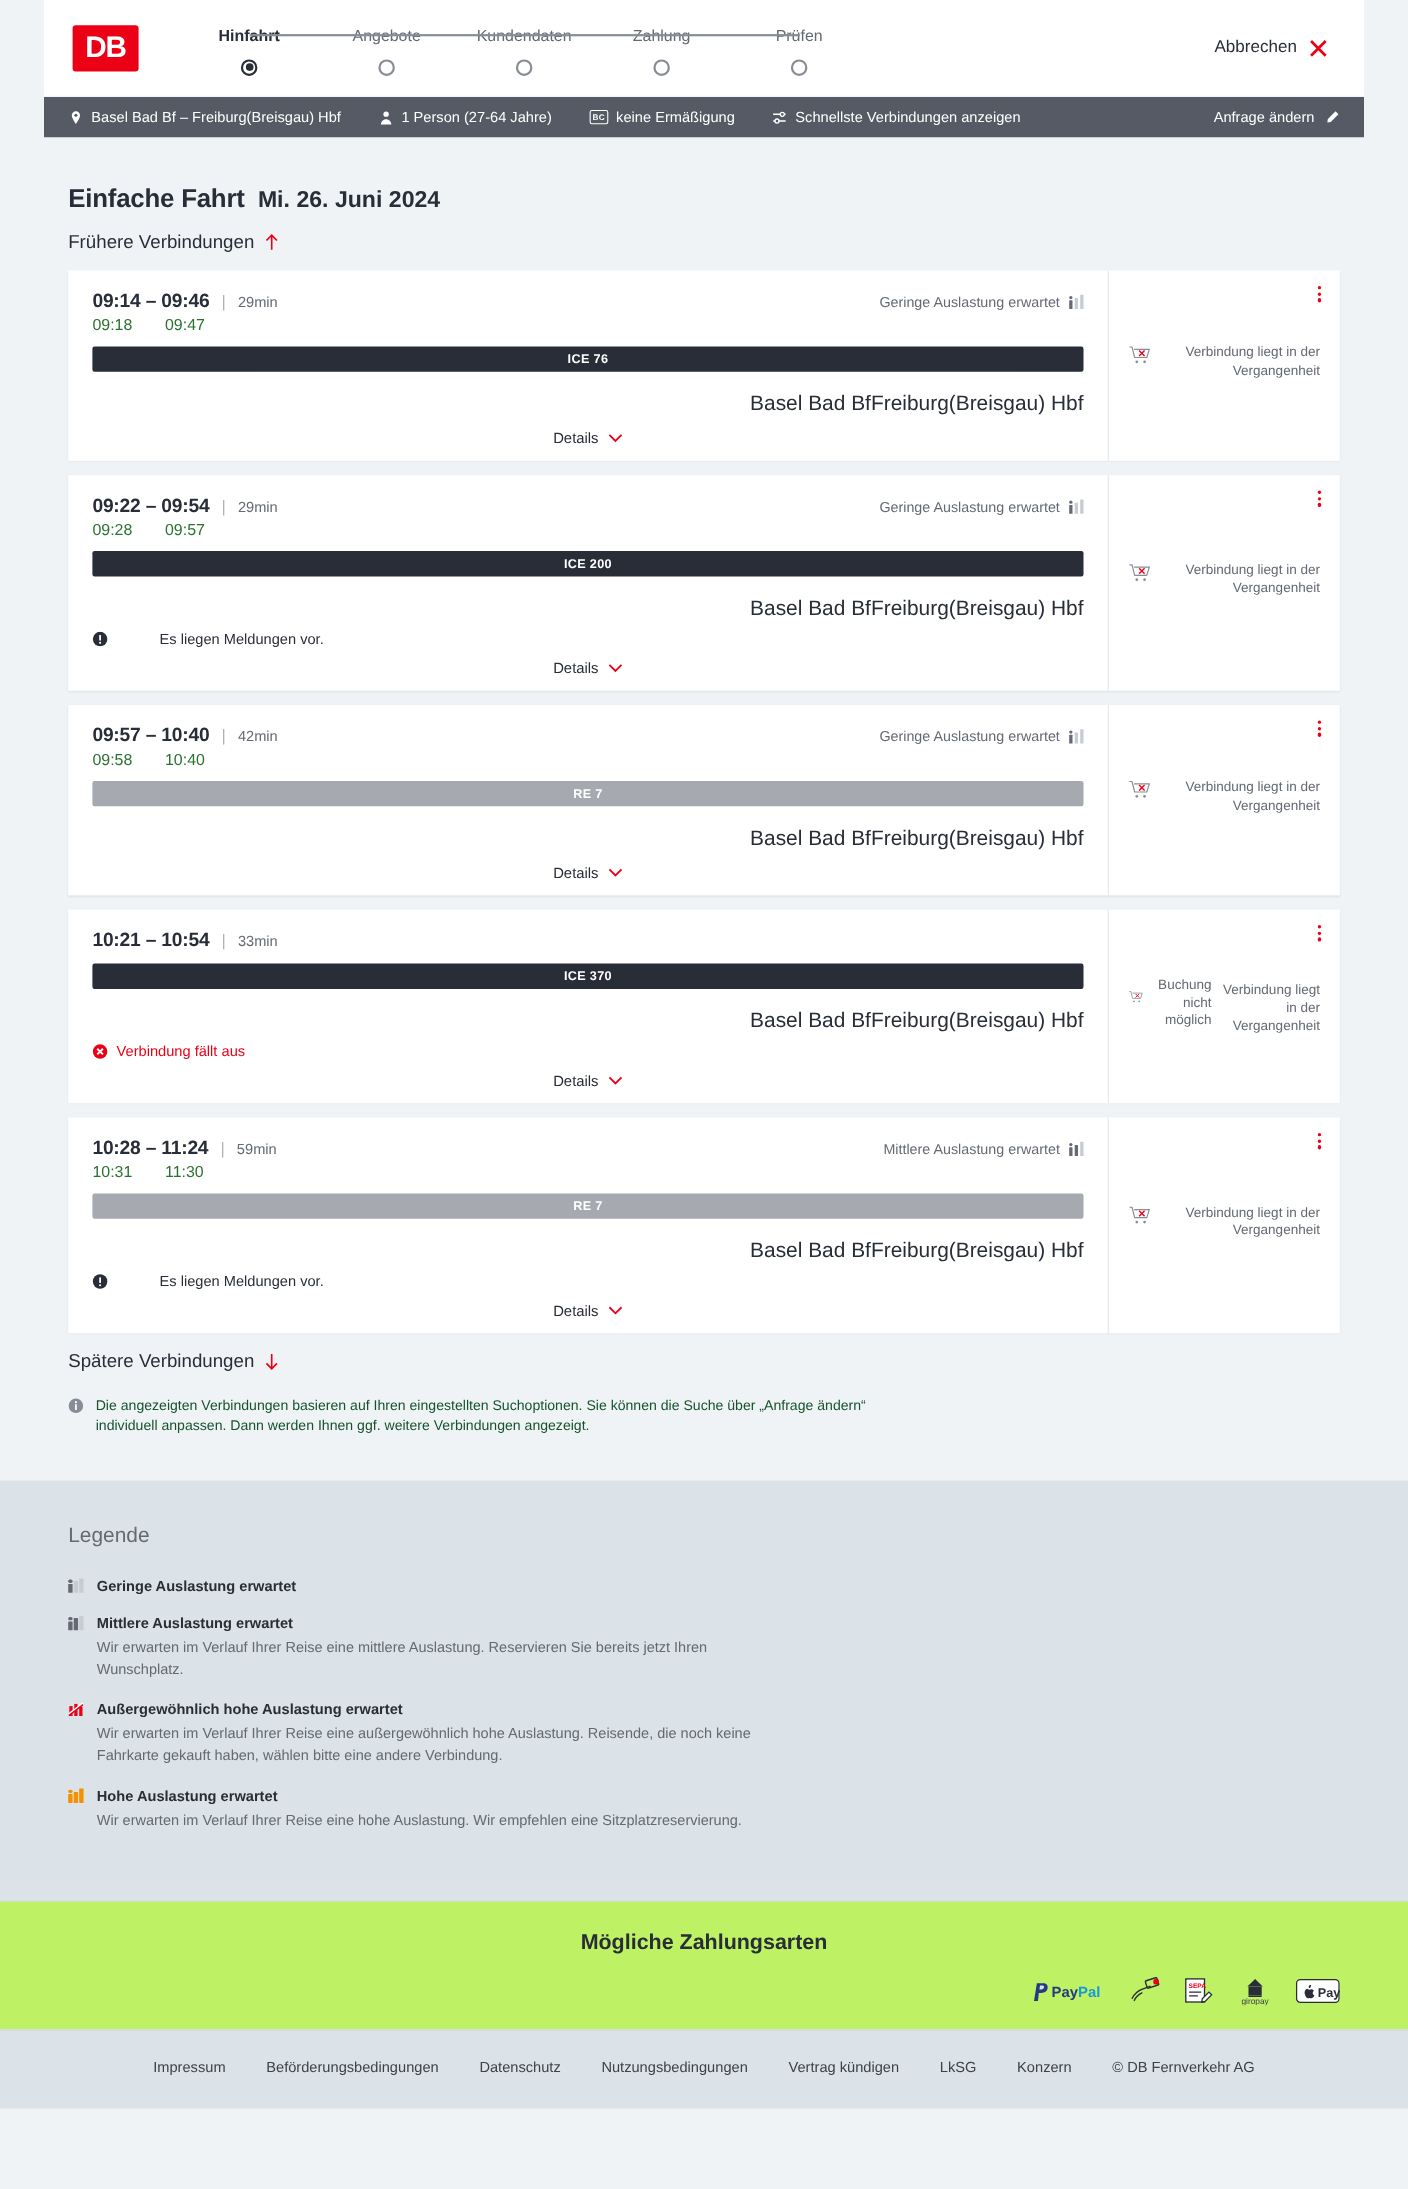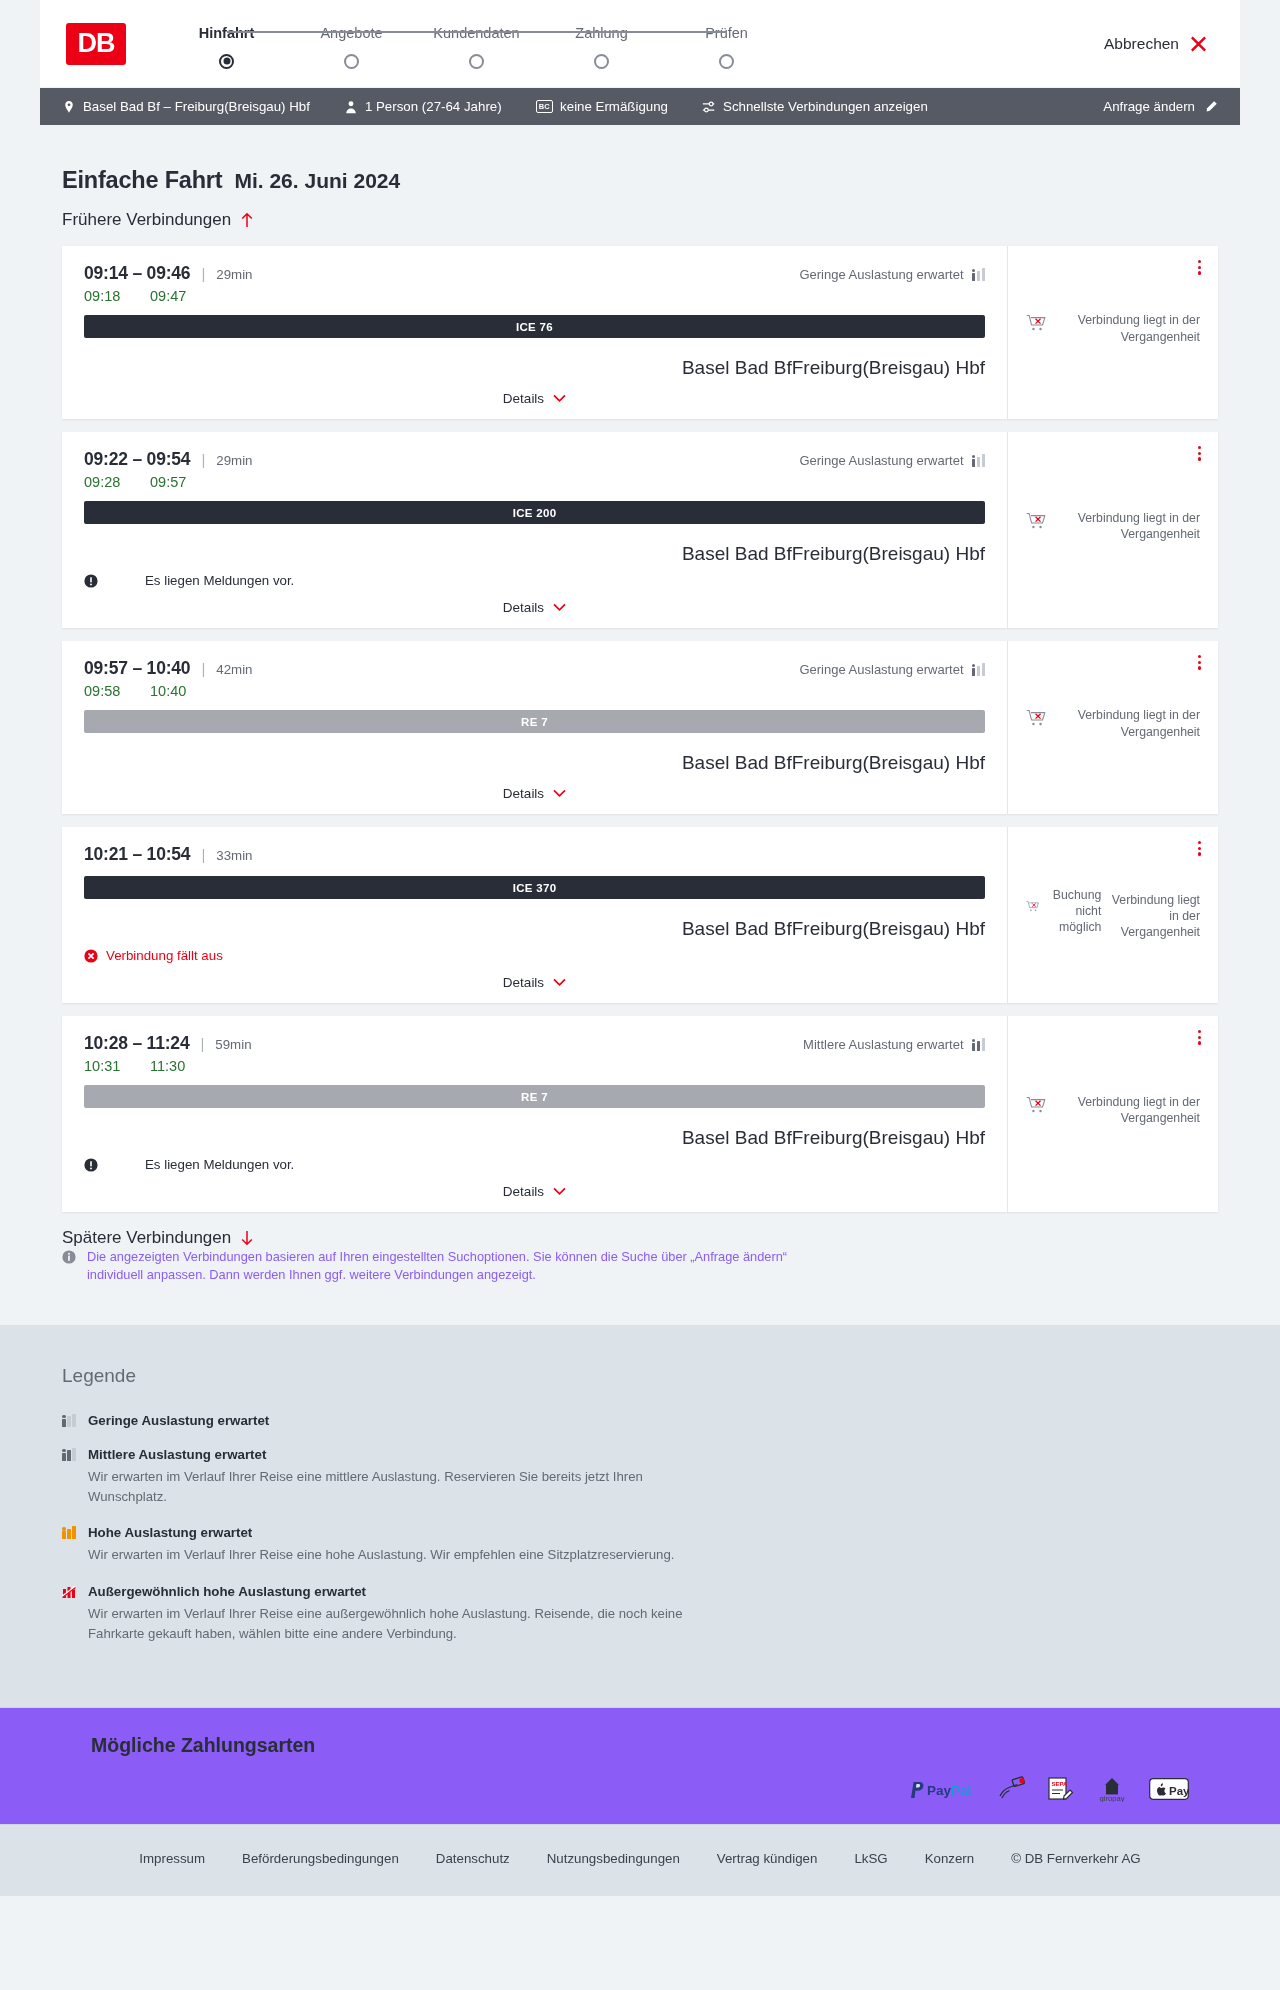--- a/index.html
+++ b/index.html
@@ -282,22 +282,23 @@
     font-size: 12.3px;
     color: #646973;
     line-height: 1.32;
   }
   .right-msg + .right-msg { margin-top: 10px; }
 
   
   .footnote {
     display: flex;
     gap: 11px;
+    margin-top: 21px;
     font-size: 12.8px;
-    color: #8b5cf6;
+    color: #14532d;
     line-height: 1.44;
     max-width: 770px;
   }
   .footnote .note-ico { margin-top: 2px; }
 
   
   .legend-section { background: #dce3e8; padding: 40px 62px 44px; }
   .legend-title { font-size: 19px; color: #646973; margin-bottom: 26px; }
   .legend-item { margin-bottom: 19px; }
   .legend-head {
@@ -313,24 +314,24 @@
     color: #646973;
     line-height: 1.5;
     margin: 5px 0 0 26px;
     max-width: 600px;
   }
   .legend-ico-wrap { width: 14px; display: flex; justify-content: center; }
   .cross-ico { width: 14px; height: 14px; display: block; }
 
   
   .payment-section {
-    background: #8b5cf6;
+    background: #bef264;
     border-top: 1px solid #cfd8de;
-    padding: 26px 91px 22px;
-    text-align: left;
+    padding: 26px 62px 22px;
+    text-align: center;
   }
   .payment-title { font-size: 19.5px; font-weight: bold; color: #282d37; margin-bottom: 19px; }
   .payment-icons {
     display: flex;
     justify-content: flex-end;
     align-items: center;
     gap: 18px;
   }
   .pay-ico { height: 26px; display: block; }
 
@@ -793,52 +794,52 @@
                 </span>
               </span>
             </span>
             <span>Mittlere Auslastung erwartet</span>
           </div>
           <div class="legend-desc">Wir erwarten im Verlauf Ihrer Reise eine mittlere Auslastung. Reservieren Sie bereits jetzt Ihren Wunschplatz.</div>
         </div>
         <div class="legend-item">
           <div class="legend-head">
             <span class="legend-ico-wrap">
+              <svg class="cross-ico" viewBox="0 0 14 14">
+                <rect x="1" y="4" width="3" height="9" fill="#ec0016"></rect>
+                <rect x="5.5" y="2" width="3" height="11" fill="#ec0016"></rect>
+                <rect x="10" y="4.5" width="3" height="8.5" fill="#ec0016"></rect>
+                <path d="M0.5 11.5L13.5 1.5" stroke="#ffffff" stroke-width="2.2"></path>
+                <path d="M0.5 12.6L13.5 2.6" stroke="#ec0016" stroke-width="1.3"></path>
+              </svg>
+            </span>
+            <span>Außergewöhnlich hohe Auslastung erwartet</span>
+          </div>
+          <div class="legend-desc">Wir erwarten im Verlauf Ihrer Reise eine außergewöhnlich hohe Auslastung. Reisende, die noch keine Fahrkarte gekauft haben, wählen bitte eine andere Verbindung.</div>
+        </div>
+        <div class="legend-item">
+          <div class="legend-head">
+            <span class="legend-ico-wrap">
               <span class="occ-bars">
                 <span class="occ-col">
                   <span class="occ-head" style="background:#f39200"></span>
                   <span class="b b1" style="background:#f39200"></span>
                 </span>
                 <span class="occ-col">
                   <span class="b b2" style="background:#f39200"></span>
                 </span>
                 <span class="occ-col">
                   <span class="b b3" style="background:#f39200"></span>
                 </span>
               </span>
             </span>
             <span>Hohe Auslastung erwartet</span>
           </div>
           <div class="legend-desc">Wir erwarten im Verlauf Ihrer Reise eine hohe Auslastung. Wir empfehlen eine Sitzplatzreservierung.</div>
         </div>
-        <div class="legend-item">
-          <div class="legend-head">
-            <span class="legend-ico-wrap">
-              <svg class="cross-ico" viewBox="0 0 14 14">
-                <rect x="1" y="4" width="3" height="9" fill="#ec0016"></rect>
-                <rect x="5.5" y="2" width="3" height="11" fill="#ec0016"></rect>
-                <rect x="10" y="4.5" width="3" height="8.5" fill="#ec0016"></rect>
-                <path d="M0.5 11.5L13.5 1.5" stroke="#ffffff" stroke-width="2.2"></path>
-                <path d="M0.5 12.6L13.5 2.6" stroke="#ec0016" stroke-width="1.3"></path>
-              </svg>
-            </span>
-            <span>Außergewöhnlich hohe Auslastung erwartet</span>
-          </div>
-          <div class="legend-desc">Wir erwarten im Verlauf Ihrer Reise eine außergewöhnlich hohe Auslastung. Reisende, die noch keine Fahrkarte gekauft haben, wählen bitte eine andere Verbindung.</div>
-        </div>
       </div>
   </div>
 
   <div class="payment-section">
     <div class="payment-title">Mögliche Zahlungsarten</div>
     <div class="payment-icons">
       <svg class="pay-ico" style="width:72px" viewBox="0 0 72 26">
         <path d="M4 22l2.6-16h5.6c3 0 4.6 1.6 4.2 4.3-.4 2.9-2.7 4.5-5.9 4.5H8.4L7.6 22z" fill="#253b80"></path>
         <path d="M8.9 11.6h1.6c1.4 0 2.4-.6 2.6-1.9.2-1.1-.5-1.7-1.8-1.7H9.5z" fill="#dce3e8"></path>
         <text x="20" y="18.5" font-family="Liberation Sans, sans-serif" font-size="13.5" font-weight="bold" fill="#253b80">Pay</text>

